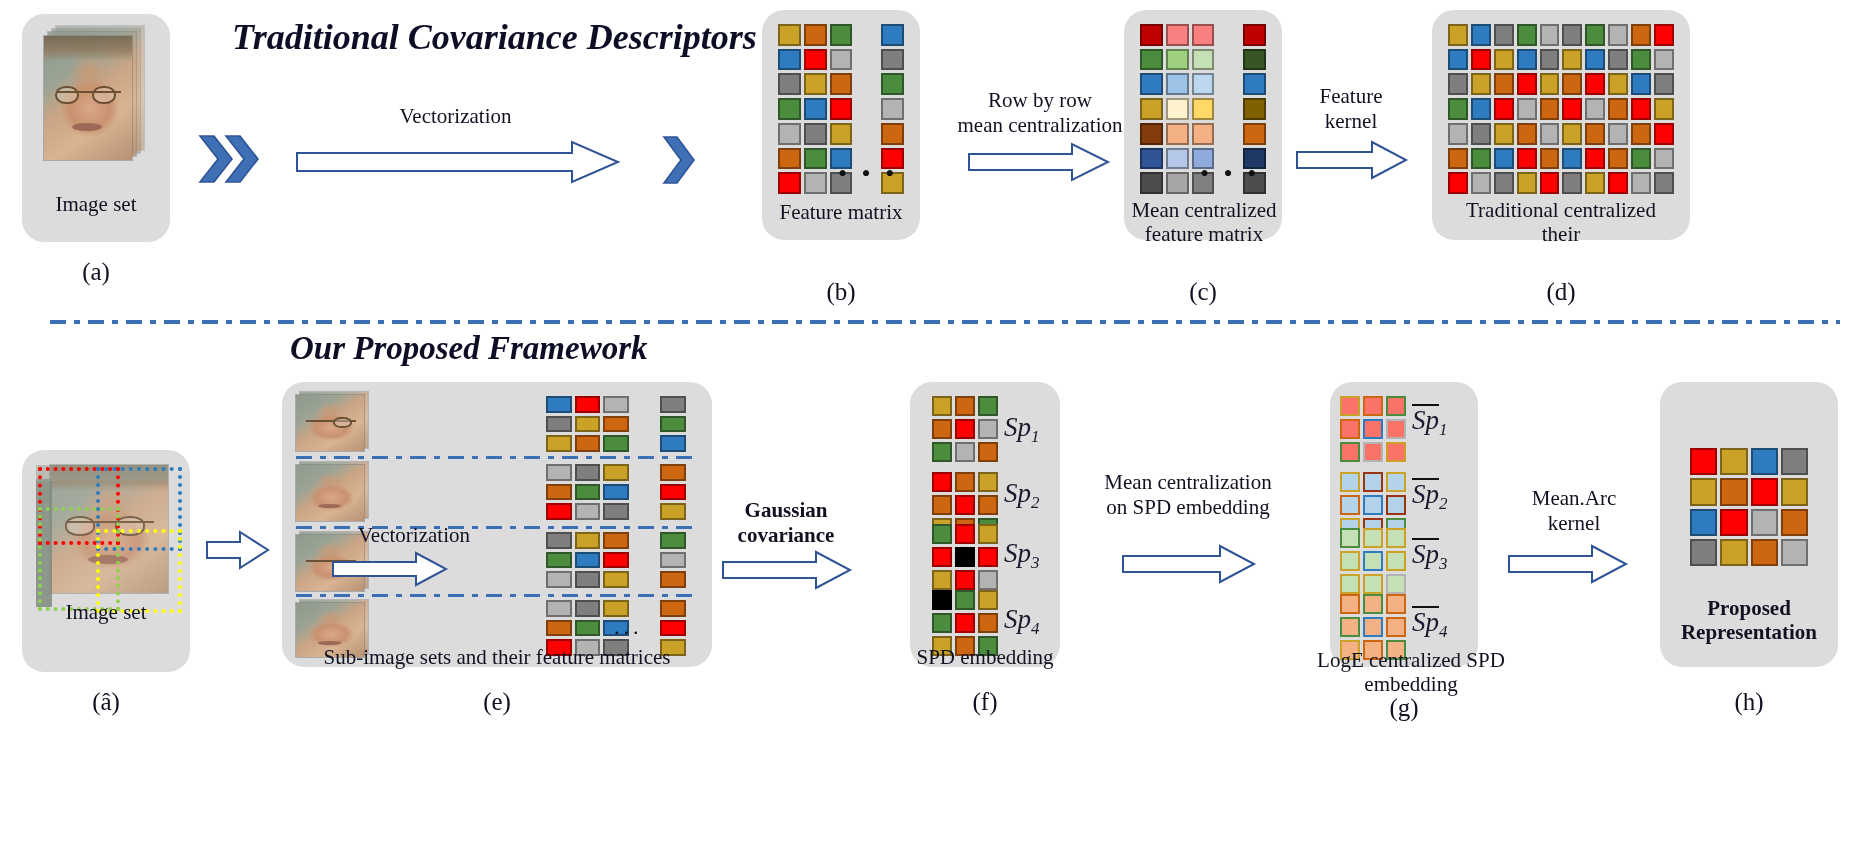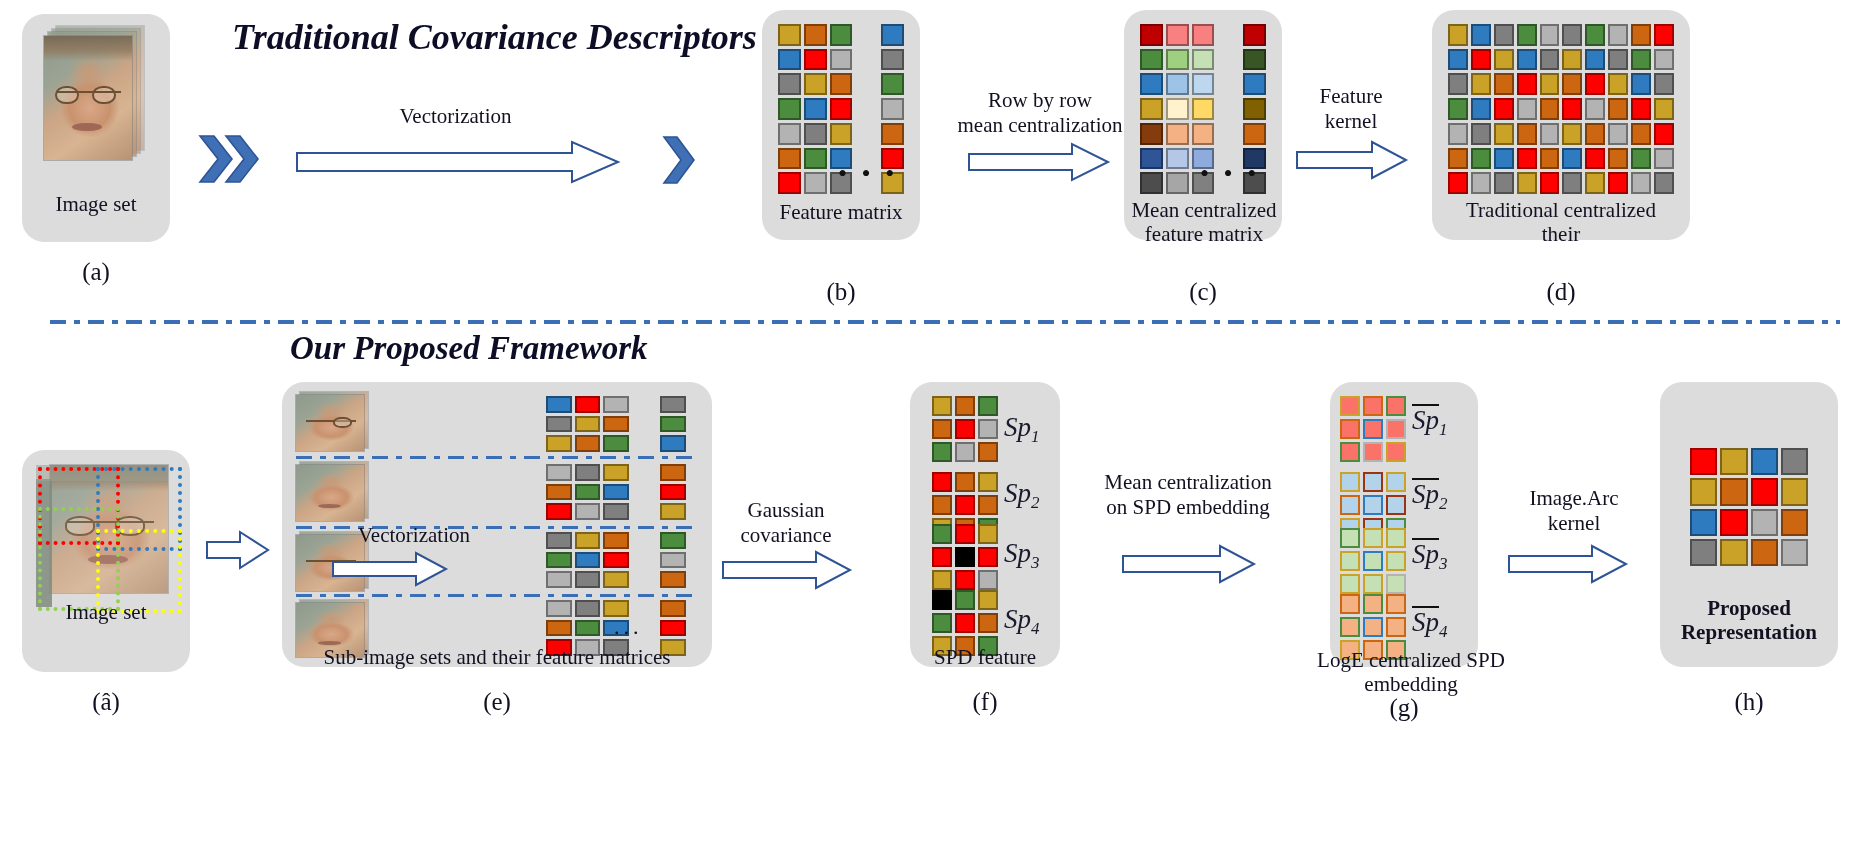--- a/index.html
+++ b/index.html
@@ -497,21 +497,21 @@
     <div class="cell" style="background: rgb(179, 179, 179); border: 2px solid rgb(111, 111, 111);"></div>
     <div class="cell" style="background: rgb(127, 127, 127); border: 2px solid rgb(79, 79, 79);"></div>
     <div class="cell gap"></div>
     <div class="cell" style="background: rgb(201, 162, 39); border: 2px solid rgb(125, 100, 24);"></div>
   </div>
 <div class="dots" style="left:614px;top:616px;font-size:22px;">...</div>
 
 <div class="caption" style="left:282px;top:645px;width:430px;">Sub-image sets and their feature matrices</div>
 <div class="sublabel" style="left:282px;top:688px;width:430px;">(e)</div>
 
-<div class="proc-label" style="left:716px;top:498px;width:140px;">
+<div class="proc-label" style="left:716px;top:498px;width:140px;font-weight:bold;">
   <span>Gaussian</span><br>
   <span>covariance</span>
 </div>
 <div class="blockarrow" style="left:722px;top:550px;">
   <svg width="130" height="40" viewBox="0 0 130 40">
     <polygon points="1,12 94,12 94,2 128,20 94,38 94,28 1,28" fill="#ffffff" stroke="#2f5496" stroke-width="2"></polygon>
   </svg>
 </div>
 
 <div class="panel" style="left:910px;top:382px;width:150px;height:285px;"></div>
@@ -567,21 +567,21 @@
 <div class="abs" style="left:1004px;top:478px;font-style:italic;font-size:27px;">
   <span>Sp</span><sub style="font-size:17px;">2</sub>
 </div>
 <div class="abs" style="left:1004px;top:538px;font-style:italic;font-size:27px;">
   <span>Sp</span><sub style="font-size:17px;">3</sub>
 </div>
 <div class="abs" style="left:1004px;top:604px;font-style:italic;font-size:27px;">
   <span>Sp</span><sub style="font-size:17px;">4</sub>
 </div>
 
-<div class="caption" style="left:905px;top:645px;width:160px;">SPD feature</div>
+<div class="caption" style="left:905px;top:645px;width:160px;">SPD embedding</div>
 <div class="sublabel" style="left:910px;top:688px;width:150px;">(f)</div>
 
 <div class="proc-label" style="left:1078px;top:470px;width:220px;">
   <span>Mean centralization</span><br>
   <span>on SPD embedding</span>
 </div>
 <div class="blockarrow" style="left:1122px;top:544px;">
   <svg width="134" height="40" viewBox="0 0 134 40">
     <polygon points="1,12 98,12 98,2 132,20 98,38 98,28 1,28" fill="#ffffff" stroke="#2f5496" stroke-width="2"></polygon>
   </svg>
@@ -647,21 +647,21 @@
   <span style="border-top:2px solid #111;padding-top:1px;display:inline-block;line-height:1;">Sp</span><sub style="font-size:17px;">4</sub>
 </div>
 
 <div class="caption two" style="left:1286px;top:648px;width:250px;text-align:center;">
   <span>LogE centralized SPD</span><br>
   <span>embedding</span>
 </div>
 <div class="sublabel" style="left:1330px;top:694px;width:148px;">(g)</div>
 
 <div class="proc-label" style="left:1508px;top:486px;width:132px;">
-  <span>Image.Arc</span><br>
+  <span>Mean.Arc</span><br>
   <span>kernel</span>
 </div>
 <div class="blockarrow" style="left:1508px;top:544px;">
   <svg width="120" height="40" viewBox="0 0 120 40">
     <polygon points="1,12 84,12 84,2 118,20 84,38 84,28 1,28" fill="#ffffff" stroke="#2f5496" stroke-width="2"></polygon>
   </svg>
 </div>
 
 <div class="panel" style="left:1660px;top:382px;width:178px;height:285px;"></div>
 <div class="grid" id="grid-h" style="left:1690px;top:448px;width:118px;height:118px;grid-template-columns:repeat(4,1fr);grid-template-rows:repeat(4,1fr);gap:3px;">

